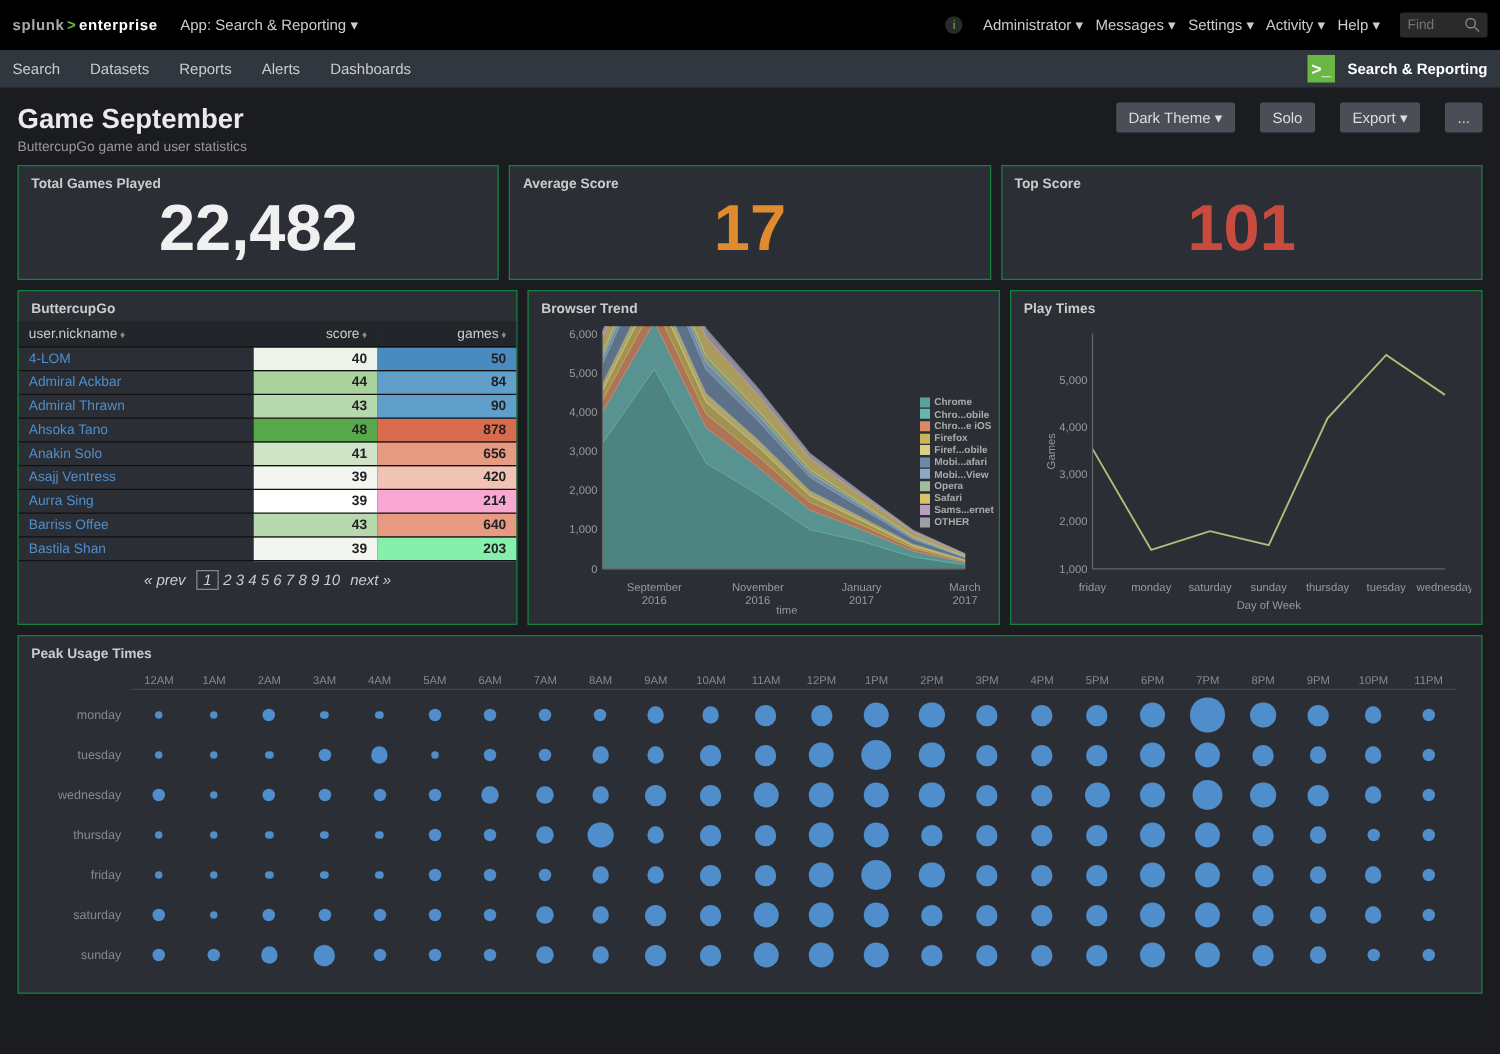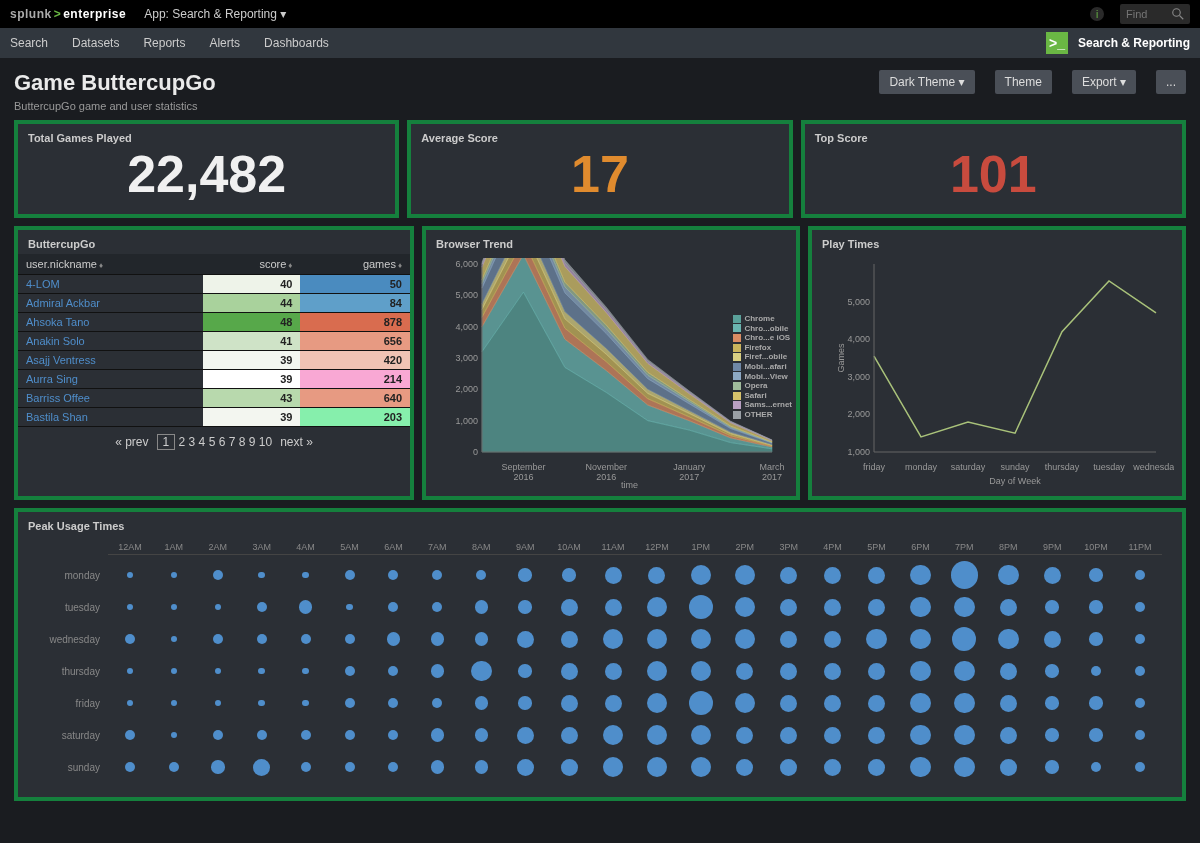--- a/index.html
+++ b/index.html
@@ -1,49 +1,49 @@
 <!DOCTYPE html>
 <html><head>
 <meta charset="utf-8">
 <style>
 * { margin:0; padding:0; box-sizing:border-box; font-family:"Helvetica Neue",Arial,sans-serif; }
 body { background:#1a1c20; color:#ccc; font-size:12px; width:1200px; }
-.topbar { background:#000; height:28px; display:flex; align-items:center; padding:0 10px; color:#ccc; font-size:12px; }
+.topbar { background:#000; height:40px; display:flex; align-items:center; padding:0 10px; color:#ccc; font-size:12px; }
 .brand { color:#aaa; font-weight:bold; letter-spacing:0.5px; }
 .brand b { color:#fff; }
 .brand .gt { color:#6ab744; margin:0 2px; }
 .app-switch { margin-left:18px; color:#ccc; cursor:pointer; }
 .topbar-right { margin-left:auto; display:flex; align-items:center; gap:16px; }
 .topbar-right .item { cursor:pointer; }
 .topbar-right .glyph { color:#6ab744; background:#2a2a2a; border-radius:50%; width:14px; height:14px; display:inline-flex;align-items:center;justify-content:center; font-size:10px;}
 .searchbox { background:#2a2a2a; height:20px; display:flex; align-items:center; padding:0 6px; gap:6px; color:#888; width:70px; border-radius:2px;}
 .searchbox input { background:none; border:none; color:#ccc; width:40px; font-size:11px; outline:none;}
 .appbar { background:#31373e; height:30px; display:flex; align-items:center; padding:0 10px; }
 .appbar .tab { color:#ccc; margin-right:24px; font-size:12px; cursor:pointer; }
 .appbar-right { margin-left:auto; display:flex; align-items:center; gap:10px; color:#fff; font-weight:bold; }
 .app-icon { width:22px; height:22px; background:#6ab744; display:flex; align-items:center; justify-content:center; color:#fff; font-weight:bold; font-size:14px;}
 .page-head { display:flex; align-items:flex-start; padding:12px 14px 8px; }
 .page-title { font-size:22px; font-weight:bold; color:#eaeaea; }
 .page-sub { font-size:11px; color:#999; margin-top:4px; }
 .head-actions { margin-left:auto; display:flex; gap:20px;padding-left:44px; }
 .btn { background:#4a4f57; color:#ddd; border:none; padding:5px 10px; font-size:12px; cursor:pointer; border-radius:2px; }
 .kpis { display:flex; gap:8px; padding:0 14px 8px; }
-.panel { background:#2b2f35; border:4px solid #15803d; }
+.panel { background:#2b2f35; border:1px solid #15803d; }
 .kpi { flex:1; padding:8px 10px 14px; }
 .kpi-title { font-size:11px; font-weight:bold; color:#ccc; }
 .kpi-val { font-size:52px; font-weight:800; text-align:center; margin-top:4px; line-height:1;}
 .row2 { display:flex; gap:8px; padding:0 14px 8px; }
 .p-title { font-size:11px; font-weight:bold; color:#ccc; padding:8px 10px 4px; }
 .leader { width:400px; }
 table { width:100%; border-collapse:collapse; font-size:11px; }
 th { background:#22262b; color:#ccc; padding:4px 8px; text-align:left; font-weight:normal; border-bottom:1px solid #111;}
 th.right, td.right { text-align:right; }
 td { padding:3px 8px; color:#4f8ecb; border-bottom:1px solid #111; }
 td.num { color:#222; font-weight:bold; }
-.pager { display:flex; gap:8px; justify-content:center; padding:8px 0 10px; color:#ccc; font-size:12px;}
+.pager { display:flex; gap:8px; justify-content:center; padding:8px 0 10px; color:#ccc; font-size:12px;font-style:italic;}
 .pager span { cursor:pointer; }
 .pager .cur { border:1px solid #888; padding:0 5px; }
 .chartbox { position:relative; height:242px; padding:4px 8px 8px; }
 .chartbox svg { width:100%; height:100%; }
 .axis text { fill:#999; font-size:9px; }
 .legend { position:absolute; right:4px; top:60px; font-size:8px; color:#aaa; line-height:1.2;font-weight:bold;}
 .legend div { display:flex; align-items:center; gap:3px; }
 .legend i { width:8px; height:8px; display:inline-block; }
 .peakpanel { margin:0 14px 14px; }
 .punch { position:relative; padding:6px 20px 14px 90px; }
@@ -54,46 +54,47 @@
 .sort-arrows { font-size:8px; color:#888; margin-left:2px;}
 </style>
 </head>
 <body>
 
 <div class="topbar">
   <span class="brand"><span>splunk</span><span class="gt">&gt;</span><b>enterprise</b></span>
   <span class="app-switch"><span>App: Search &amp; Reporting</span> ▾</span>
   <div class="topbar-right">
     <span class="glyph">i</span>
+    <span id="top-menus"><span class="item">Administrator ▾</span> &nbsp; <span class="item">Messages ▾</span> &nbsp; <span class="item">Settings ▾</span> &nbsp; <span class="item">Activity ▾</span> &nbsp; <span class="item">Help ▾</span></span>
     <div class="searchbox">
       <input placeholder="Find" style="">
       <svg width="12" height="12" viewBox="0 0 16 16">
           <circle cx="6" cy="6" r="5" fill="none" stroke="#888" stroke-width="1.5"></circle>
           <line x1="10" y1="10" x2="15" y2="15" stroke="#888" stroke-width="1.5"></line>
         </svg>
     </div>
   </div>
 </div>
 
 <div class="appbar">
   <span id="app-tabs"><span class="tab">Search</span><span class="tab">Datasets</span><span class="tab">Reports</span><span class="tab">Alerts</span><span class="tab">Dashboards</span></span>
   <div class="appbar-right">
     <div class="app-icon">&gt;_</div>
     <span>Search &amp; Reporting</span>
   </div>
 </div>
 
 <div class="page-head">
   <div>
-    <div class="page-title">Game ButtercupGo</div>
+    <div class="page-title">Game September</div>
     <div class="page-sub">ButtercupGo game and user statistics</div>
   </div>
   <div class="head-actions">
     <button class="btn"><span>Dark Theme</span> ▾</button>
-    <button class="btn">Theme</button>
+    <button class="btn">Solo</button>
     <button class="btn"><span>Export</span> ▾</button>
     <button class="btn">...</button>
   </div>
 </div>
 
 <div class="kpis" id="kpis">
     <div class="panel kpi">
       <div class="kpi-title">Total Games Played</div>
       <div class="kpi-val" style="color:#f0f0f0">22,482</div>
     </div>
@@ -121,20 +122,25 @@
       <tbody id="leader-body">
           <tr>
             <td>4-LOM</td>
             <td class="right num" style="background:#eef3e9">40</td>
             <td class="right num" style="background:#4a8bbf">50</td>
           </tr>
           <tr>
             <td>Admiral Ackbar</td>
             <td class="right num" style="background:#a9d29c">44</td>
             <td class="right num" style="background:#5f9fc9">84</td>
+          </tr>
+          <tr>
+            <td>Admiral Thrawn</td>
+            <td class="right num" style="background:#b8d9ad">43</td>
+            <td class="right num" style="background:#5f9fc9">90</td>
           </tr>
           <tr>
             <td>Ahsoka Tano</td>
             <td class="right num" style="background:#57a84a">48</td>
             <td class="right num" style="background:#d96c4f">878</td>
           </tr>
           <tr>
             <td>Anakin Solo</td>
             <td class="right num" style="background:#cfe3c7">41</td>
             <td class="right num" style="background:#e79a82">656</td>

